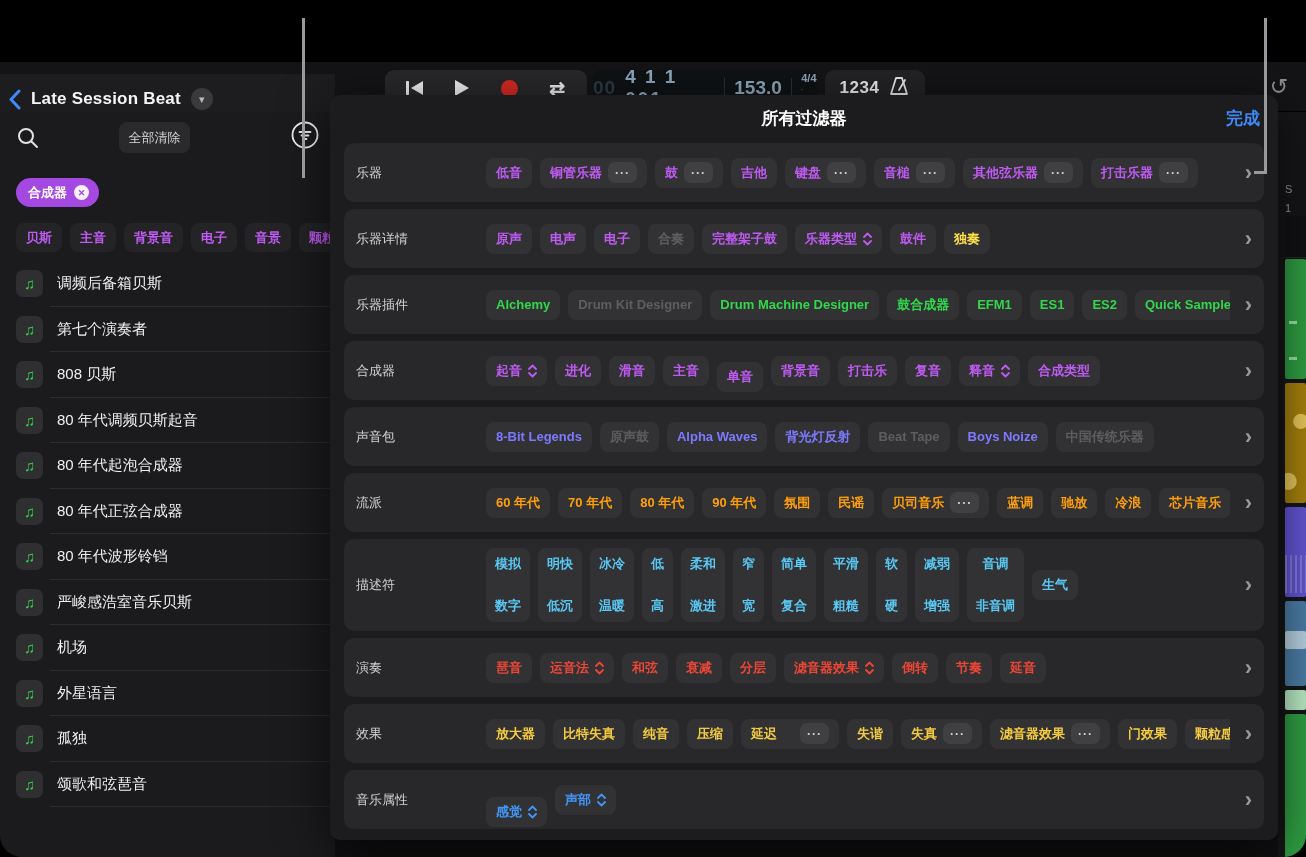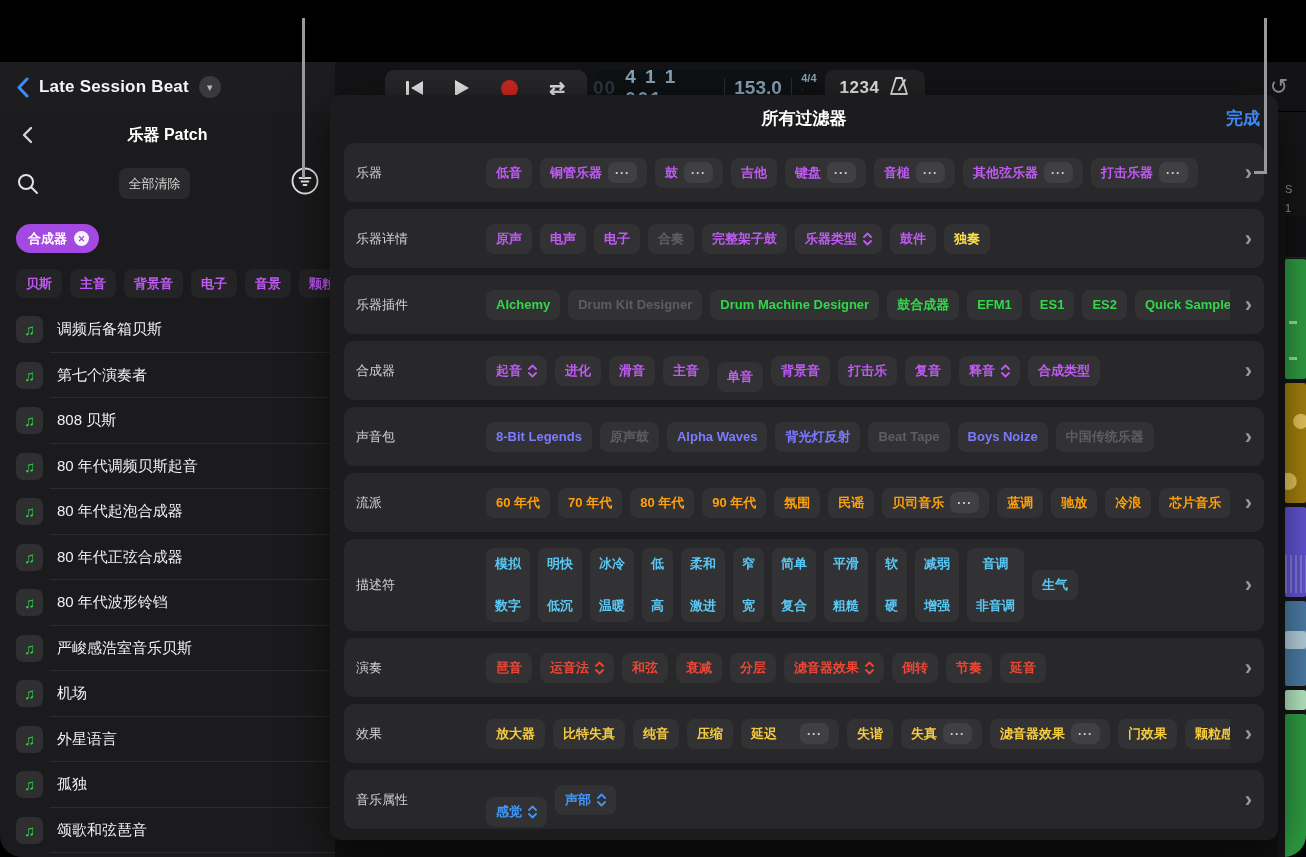--- a/index.html
+++ b/index.html
@@ -2,21 +2,21 @@
 <html><head>
 <meta charset="utf-8">
 <style>
   html,body{margin:0;padding:0;background:#000;}
   *{box-sizing:border-box;font-family:"Liberation Sans",sans-serif;-webkit-font-smoothing:antialiased;}
   .stage{position:relative;width:1306px;height:857px;background:#000;overflow:hidden;}
   .app{position:absolute;left:0;top:62px;right:0;bottom:0;background:#101012;border-radius:0 0 22px 22px;overflow:hidden;}
 
   
   .topbar{position:absolute;left:0;top:0;right:0;height:50px;background:#141416;border-bottom:1px solid #000;}
-  .topbar-left{position:absolute;left:0;top:0;width:335px;height:50px;background:#1d1d20;display:flex;align-items:center;gap:10px;padding-left:16px;}
+  .topbar-left{position:absolute;left:0;top:12px;width:335px;height:50px;background:#1d1d20;display:flex;align-items:center;gap:10px;padding-left:8px;}
   .back-chevron{display:flex;align-items:center;}
   .proj-title{color:#f5f5f7;font-size:17px;font-weight:700;letter-spacing:.2px;}
   .proj-menu{width:22px;height:22px;border-radius:50%;background:#3a3a3d;color:#b9b9bd;display:flex;align-items:center;justify-content:center;font-size:11px;line-height:1;}
   .pill{position:absolute;top:8px;height:36px;border-radius:9px;display:flex;align-items:center;}
   .transport{left:385px;width:202px;background:#28282a;justify-content:space-around;padding:0 6px;}
   .tbtn{width:40px;height:30px;display:flex;align-items:center;justify-content:center;}
   .rec-dot{width:17px;height:17px;border-radius:50%;background:#d12a22;}
   .cycle-glyph{color:#e8e8ea;font-size:19px;font-weight:700;}
   .lcd{left:593px;width:224px;background:#0f1214;justify-content:center;gap:9px;color:#8ba6bb;font-size:19px;font-weight:600;}
   .lcd .dim{color:#2b3a45;letter-spacing:1px;}
@@ -144,28 +144,20 @@
             </svg>
         </span>
       </div>
 
       <span class="undo">
         <span>↺</span>
       </span>
     </div>
 
     <div class="sidebar">
-      <div class="sb-header">
-        <span class="sb-back">
-          <svg width="11" height="18" viewBox="0 0 11 18">
-              <polyline points="9,2 2,9 9,16" fill="none" stroke="#d6d6d8" stroke-width="2.4" stroke-linecap="round" stroke-linejoin="round"></polyline>
-            </svg>
-        </span>
-        <span class="sb-title">乐器 Patch</span>
-      </div>
       <div class="sb-search-row">
         <span class="search-ic">
           <svg width="24" height="24" viewBox="0 0 24 24">
               <circle cx="10" cy="10" r="7" fill="none" stroke="#e2e2e4" stroke-width="2"></circle>
               <line x1="15.5" y1="15.5" x2="21" y2="21" stroke="#e2e2e4" stroke-width="2" stroke-linecap="round"></line>
             </svg>
         </span>
         <span class="clear-btn">全部清除</span>
         <span class="filter-ic">
           <svg width="30" height="30" viewBox="0 0 30 30">

